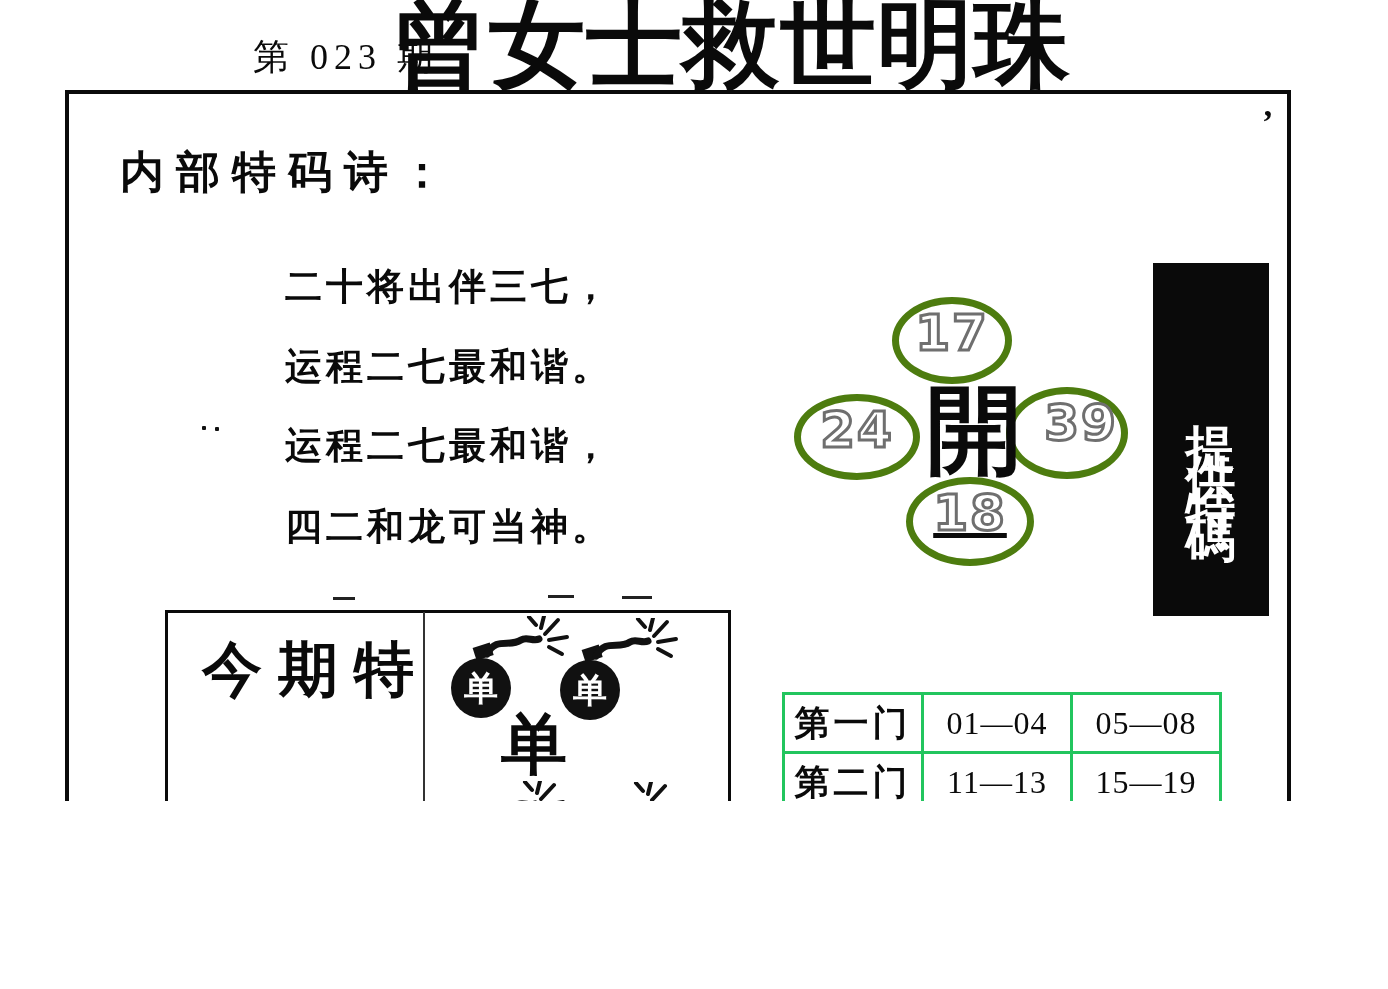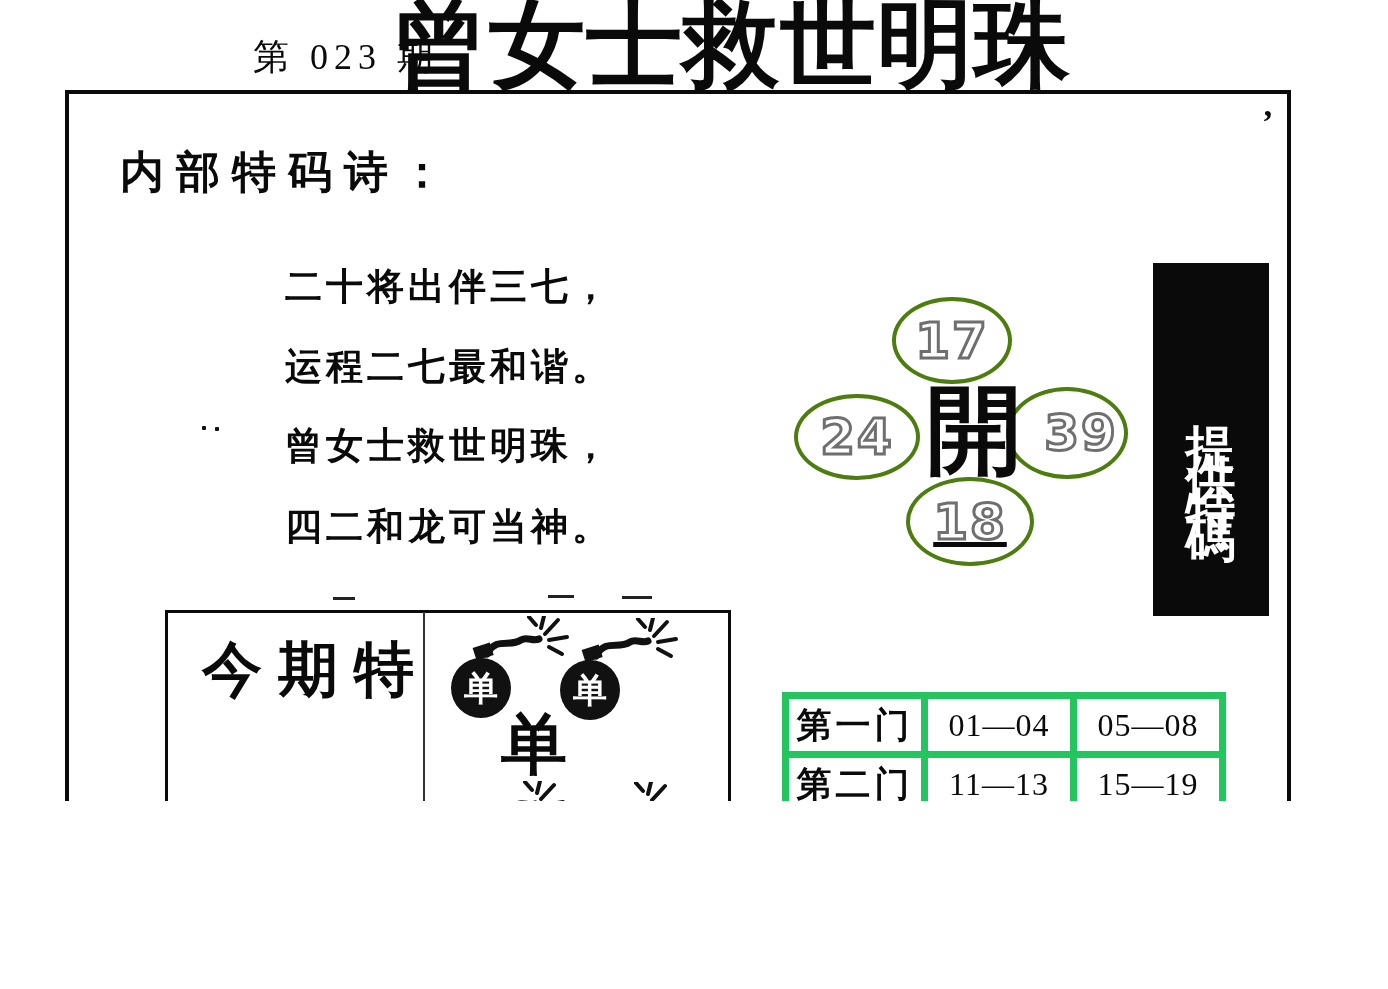--- a/index.html
+++ b/index.html
@@ -29,22 +29,22 @@
     white-space:nowrap;
   }
   .poem-line{font-size:37px;font-weight:700;letter-spacing:4px;white-space:nowrap;}
   .poem-line-1{left:285px;top:262px;}
   .poem-line-2{left:285px;top:342px;}
   .poem-line-3{left:285px;top:421px;}
   .poem-line-4{left:285px;top:502px;}
 
   
   .oval{
-    border:4px solid #4d7c0f;border-radius:50%;box-sizing:border-box;
-    display:flex;align-items:center;justify-content:center;background:#fff;
+    border:7px solid #4d7c0f;border-radius:50%;box-sizing:border-box;
+    display:flex;align-items:flex-start;justify-content:center;background:#fff;
   }
   .oval-number{
     font-family:"DejaVu Sans","Liberation Sans",sans-serif;
     font-weight:700;font-size:50px;color:#6a6a6a;
     -webkit-text-fill-color:#ffffff;-webkit-text-stroke:3px #6f6f6f;
     letter-spacing:2px;
   }
   .oval-top{left:892px;top:297px;width:120px;height:87px;}
   .oval-left{left:794px;top:394px;width:126px;height:86px;}
   .oval-right{left:1006px;top:387px;width:122px;height:92px;padding-left:28px;}
@@ -80,21 +80,21 @@
   .bomb-bl{left:437px;top:781px;}
   .bomb-br{left:548px;top:782px;}
   .bomb text{
     font-family:"Liberation Serif","DejaVu Serif",serif;font-weight:700;
   }
 
   
   .gate-table{left:782px;top:692px;}
   table.gates{border-collapse:collapse;background:#fff;}
   table.gates td{
-    border:7px solid #22c55e;height:59px;text-align:center;vertical-align:middle;
+    border:3px solid #22c55e;height:59px;text-align:center;vertical-align:middle;
     padding:0 6px;box-sizing:border-box;
   }
   td.gate-label{width:139px;font-size:35px;font-weight:700;letter-spacing:4px;}
   td.gate-range{width:149px;font-size:32px;letter-spacing:1px;white-space:nowrap;}
 
   
   .watermark{
     left:16px;top:852px;white-space:nowrap;mix-blend-mode:darken;
     font-family:"DejaVu Sans","Liberation Sans",sans-serif;font-weight:700;
     line-height:1;z-index:5;
@@ -124,21 +124,21 @@
 <div class="page">
 
   <div class="abs issue-label">第 023 期</div>
   <div class="abs page-title">曾女士救世明珠</div>
 
   <div class="abs main-board"></div>
 
   <div class="abs poem-heading">内部特码诗：</div>
   <div class="abs poem-line poem-line-1">二十将出伴三七，</div>
   <div class="abs poem-line poem-line-2">运程二七最和谐。</div>
-  <div class="abs poem-line poem-line-3">曾女士救世明珠，</div>
+  <div class="abs poem-line poem-line-3">运程二七最和谐，</div>
   <div class="abs poem-line poem-line-4">四二和龙可当神。</div>
 
   <div class="abs oval oval-top">
     <span class="oval-number">17</span>
   </div>
   <div class="abs oval oval-left">
     <span class="oval-number">24</span>
   </div>
   <div class="abs oval oval-right">
     <span class="oval-number">39</span>

